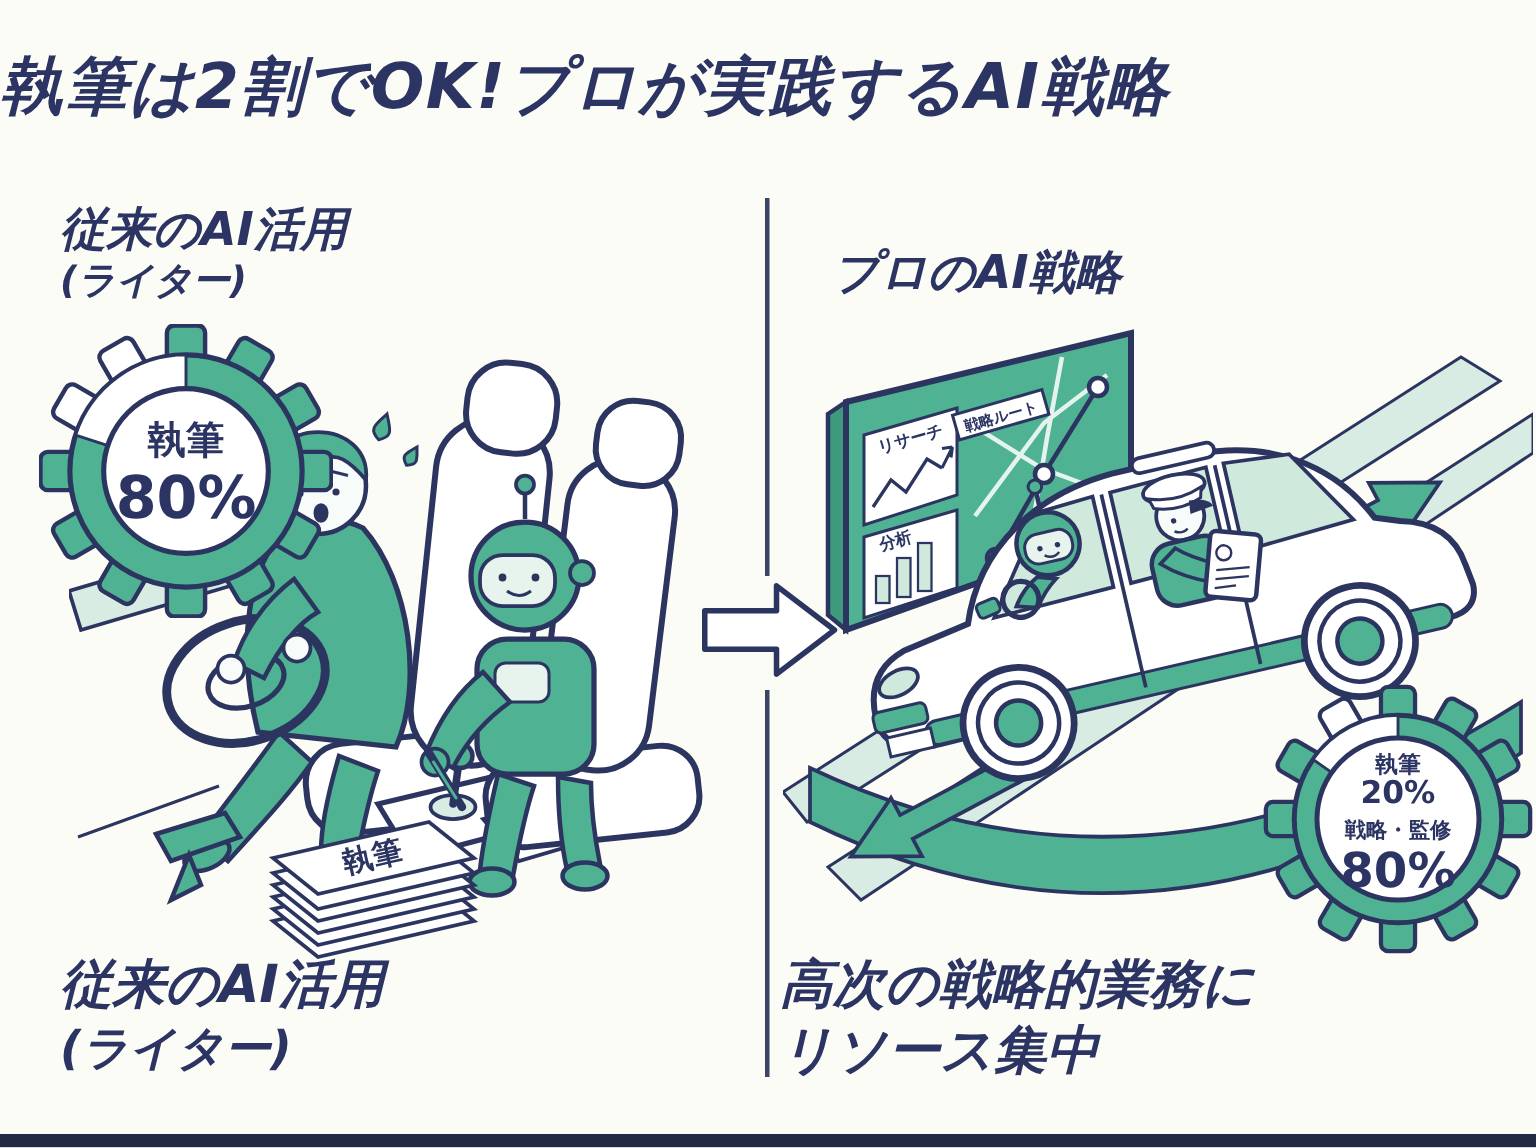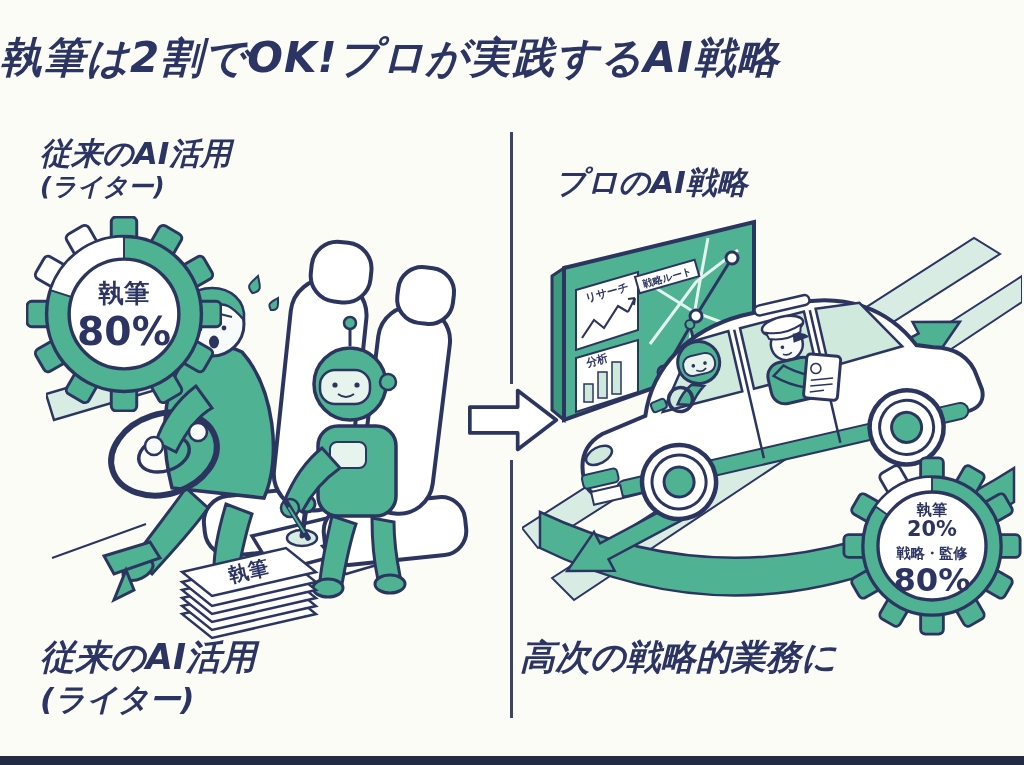--- a/index.html
+++ b/index.html
@@ -291,16 +291,17 @@
     <polygon points="2,26 54,26 54,8 96,40 54,72 54,54 2,54" fill="#fff" stroke="#2B3560" stroke-width="4" stroke-linejoin="round"></polygon>
   </svg>
 
   <div class="abs cap center" style="left:40px;top:636px;">
     <div class="c1">従来のAI活用</div>
     <div class="c2">(ライター)</div>
   </div>
 
   <div class="abs cap center" style="left:520px;top:636px;">
     <div class="c1">高次の戦略的業務に</div>
+    <div class="c1b">リソース集中</div>
   </div>
 
   <div class="abs bottom-bar"></div>
 </div>
 
 </body></html>

